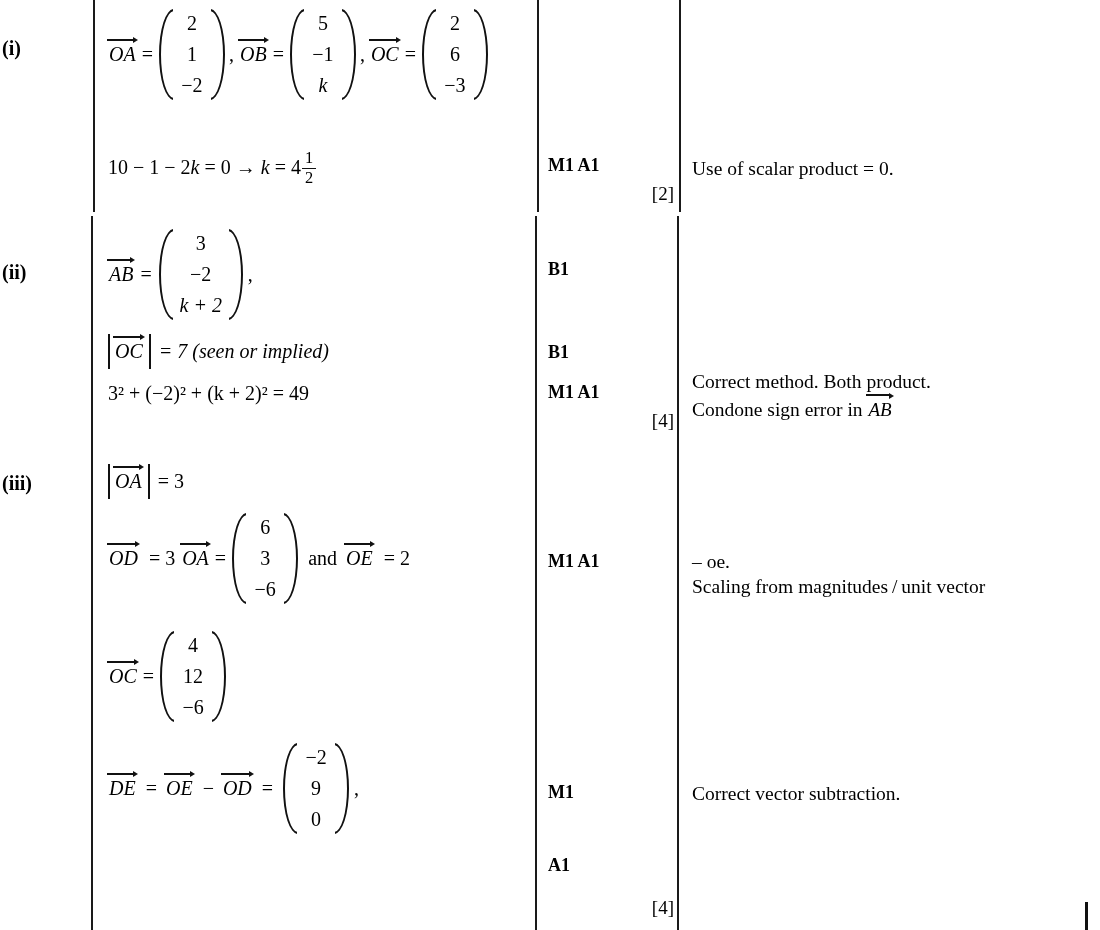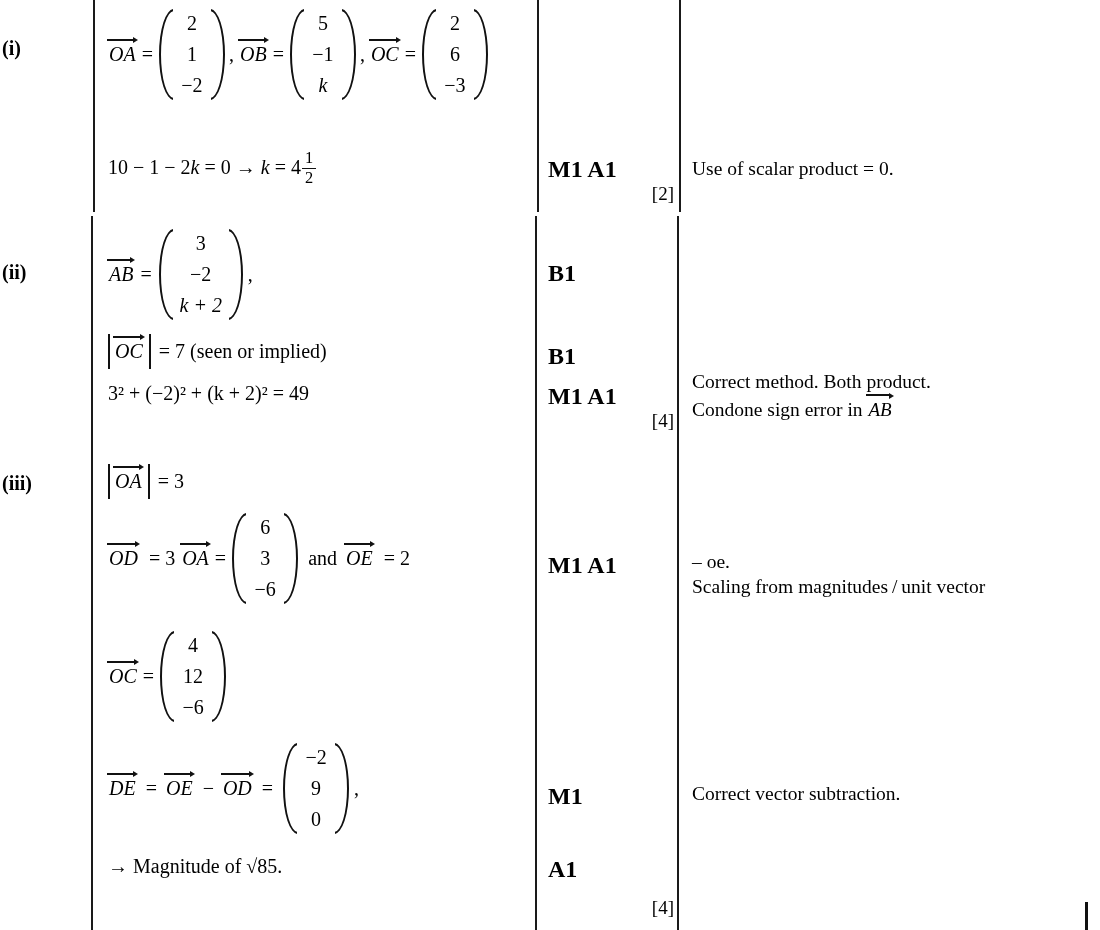--- a/index.html
+++ b/index.html
@@ -143,21 +143,21 @@
   }
   .frac .num { padding: 0 3px 1px; }
   .frac .den { padding: 1px 3px 0; border-top: 1.6px solid #111; }
 
   
   .marks {
     position: absolute;
     left: 548px;
     width: 126px;
     font-weight: bold;
-    font-size: 24px;
+    font-size: 18px;
     line-height: 1.1;
   }
   .total {
     position: absolute;
     left: 548px;
     width: 126px;
     text-align: right;
     font-weight: normal;
     font-size: 19px;
   }
@@ -276,21 +276,21 @@
       </span>
       <span style="margin-left:3px;">,</span>
     </div>
   </div>
 
   <div class="work" style="top:340px;">
     <div class="work-line">
       <span class="mod">
         <span class="vec">OC</span>
       </span>
-      <span style="margin-left:8px;">= 7 (seen or implied)</span>
+      <span style="margin-left:8px;font-style:italic;">= 7 (seen or implied)</span>
     </div>
   </div>
 
   <div class="work" style="top:382px;">
     <div class="work-line">
         <span>3² + (−2)² + (k + 2)² = 49</span>
       </div>
   </div>
 
   <div class="marks" style="top:260px;">B1</div>
@@ -368,25 +368,20 @@
           <span>−2</span>
           <span>9</span>
           <span>0</span>
         </span>
         <span class="paren right"></span>
       </span>
       <span style="margin-left:3px;">,</span>
     </div>
   </div>
 
-  <div class="work" style="top:855px;">
-    <div class="work-line">
-        <span>→ Magnitude of √85.</span>
-      </div>
-  </div>
 
   <div class="marks" style="top:552px;">M1 A1</div>
   <div class="marks" style="top:783px;">M1</div>
   <div class="marks" style="top:856px;">A1</div>
   <div class="total" style="top:897px;">[4]</div>
 
   <div class="comment" style="top:550px;">
     <div>– oe.</div>
     <div>Scaling from magnitudes / unit vector</div>
   </div>

